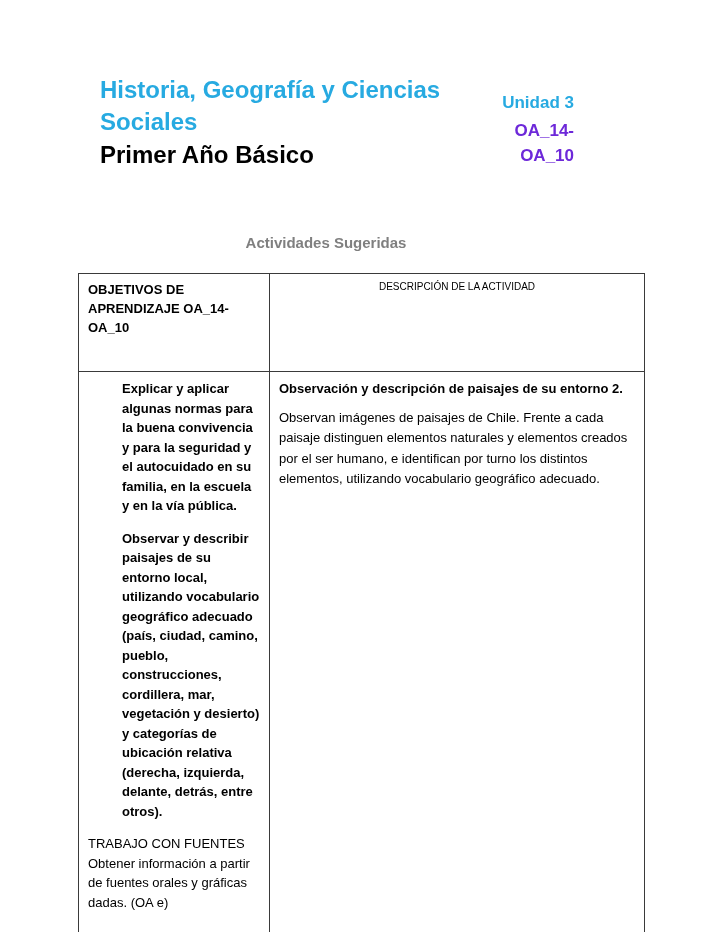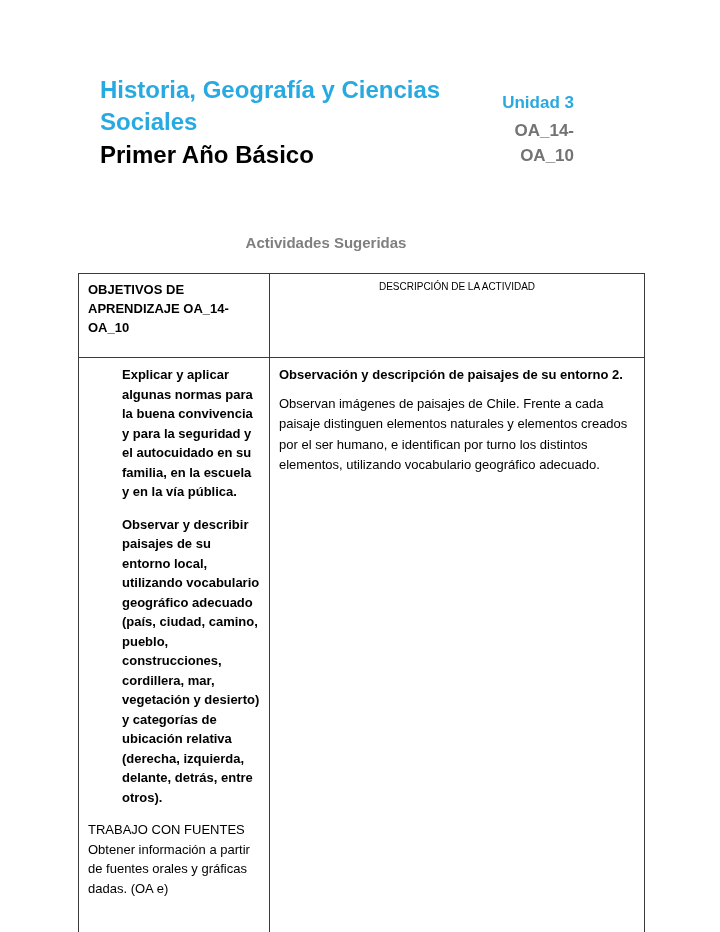--- a/index.html
+++ b/index.html
@@ -43,21 +43,21 @@
   }
   .unit-label {
     font-size: 17px;
     font-weight: bold;
     color: #27aae1;
     line-height: 1.7;
   }
   .oa-code {
     font-size: 17px;
     font-weight: bold;
-    color: #737373;
+    color: #6d28d9;
     line-height: 1.5;
   }
   .section-title {
     text-align: center;
     font-size: 15px;
     font-weight: bold;
     color: #7f7f7f;
     margin-top: 64px;
   }
   .activity-table {
@@ -73,21 +73,21 @@
     padding: 7px 9px 8px 9px;
     font-size: 13px;
   }
   .col-objectives { width: 191px; }
   .col-description { width: 375px; }
   th.objectives-header {
     text-align: left;
     font-weight: bold;
     font-size: 13px;
     line-height: 1.45;
-    padding-bottom: 20px;
+    padding-bottom: 34px;
   }
   th.description-header {
     text-align: center;
     font-weight: normal;
     font-size: 10px;
     vertical-align: top;
   }
   .body-row td { height: 628px; }
   .objective-paragraph {
     font-weight: bold;

